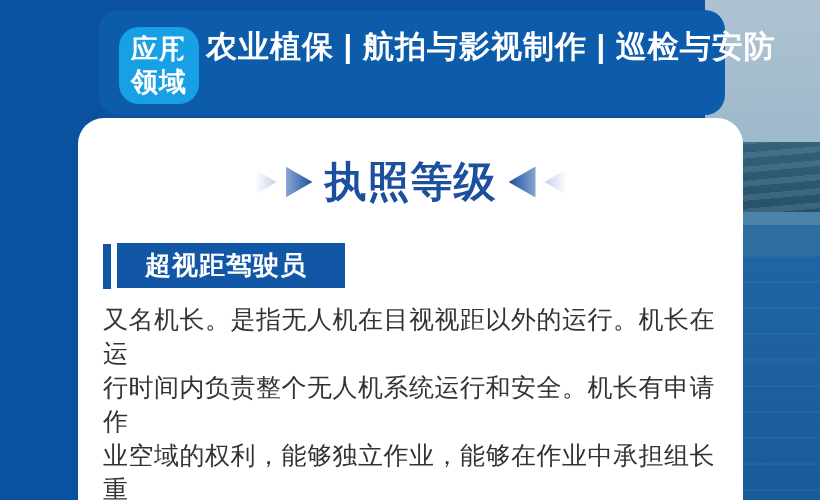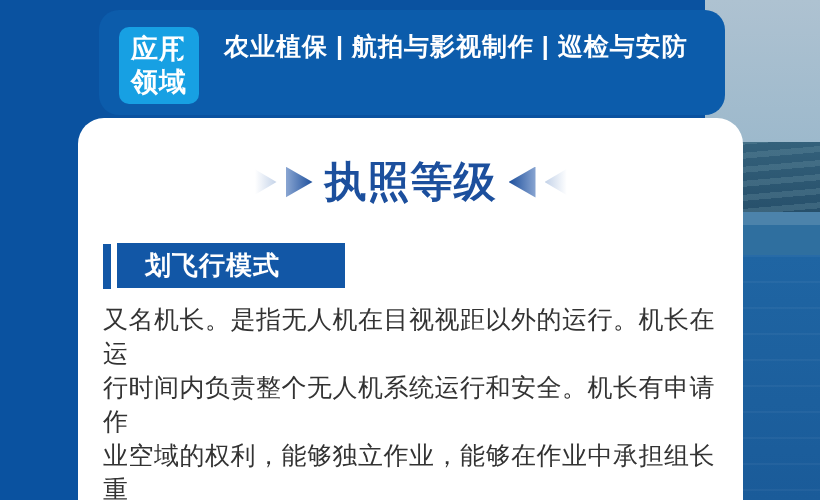--- a/index.html
+++ b/index.html
@@ -22,33 +22,33 @@
     background:
       repeating-linear-gradient(180deg, rgba(255,255,255,.04) 0 2px, rgba(0,0,0,0) 2px 26px),
       linear-gradient(#1f65a3,#1a5b99);}
   
   .banner{
     position:absolute;left:99px;top:10px;width:626px;height:105px;
     background:#0c5cab;border-radius:20px;
   }
   .label-badge{
     position:absolute;left:20px;top:17px;width:80px;height:77px;
-    background:#17a0e3;border-radius:10px;
+    background:#17a0e3;border-radius:20px;
     color:#fff;font-weight:bold;font-size:27px;line-height:33px;
     display:flex;align-items:center;justify-content:center;text-align:center;
     white-space:pre-line;letter-spacing:1px;
   }
   .label-pointer{
     position:absolute;left:79px;top:28px;width:14px;height:21px;
     background:#17a0e3;
     clip-path:polygon(0 0,100% 50%,0 100%);
   }
   .banner-text{
-    position:absolute;left:125px;top:18px;color:#ffffff;
-    font-size:25px;font-weight:600;line-height:37px;letter-spacing:1px;
+    position:absolute;left:107px;top:18px;color:#ffffff;
+    font-size:31px;font-weight:600;line-height:37px;letter-spacing:1px;
     white-space:nowrap;
   }
   .banner-line{height:37px;}
   
   .card{
     position:absolute;left:78px;top:118px;width:665px;height:400px;
     background:#ffffff;border-radius:26px 26px 0 0;
   }
   
   .title-row{
@@ -117,21 +117,21 @@
       </div>
       <div class="page-title">执照等级</div>
       <div class="arrow-group">
         <span class="tri tri-l-solid"></span>
         <span class="tri tri-l-faded"></span>
       </div>
     </div>
 
     <div class="accent-bar"></div>
     <div class="heading-bar">
-      <span class="heading-text">划飞行模式</span>
+      <span class="heading-text">超视距驾驶员</span>
     </div>
 
     <div class="body-text">又名机长。是指无人机在目视视距以外的运行。机长在运
 行时间内负责整个无人机系统运行和安全。机长有申请作
 业空域的权利，能够独立作业，能够在作业中承担组长重
 任，能够使用姿态增稳飞行模式，能够使用地面站航线规
 划飞行模式，能够进行长航时、远距离、高技术的无人机
 作业项目。</div>
 
   </div>

